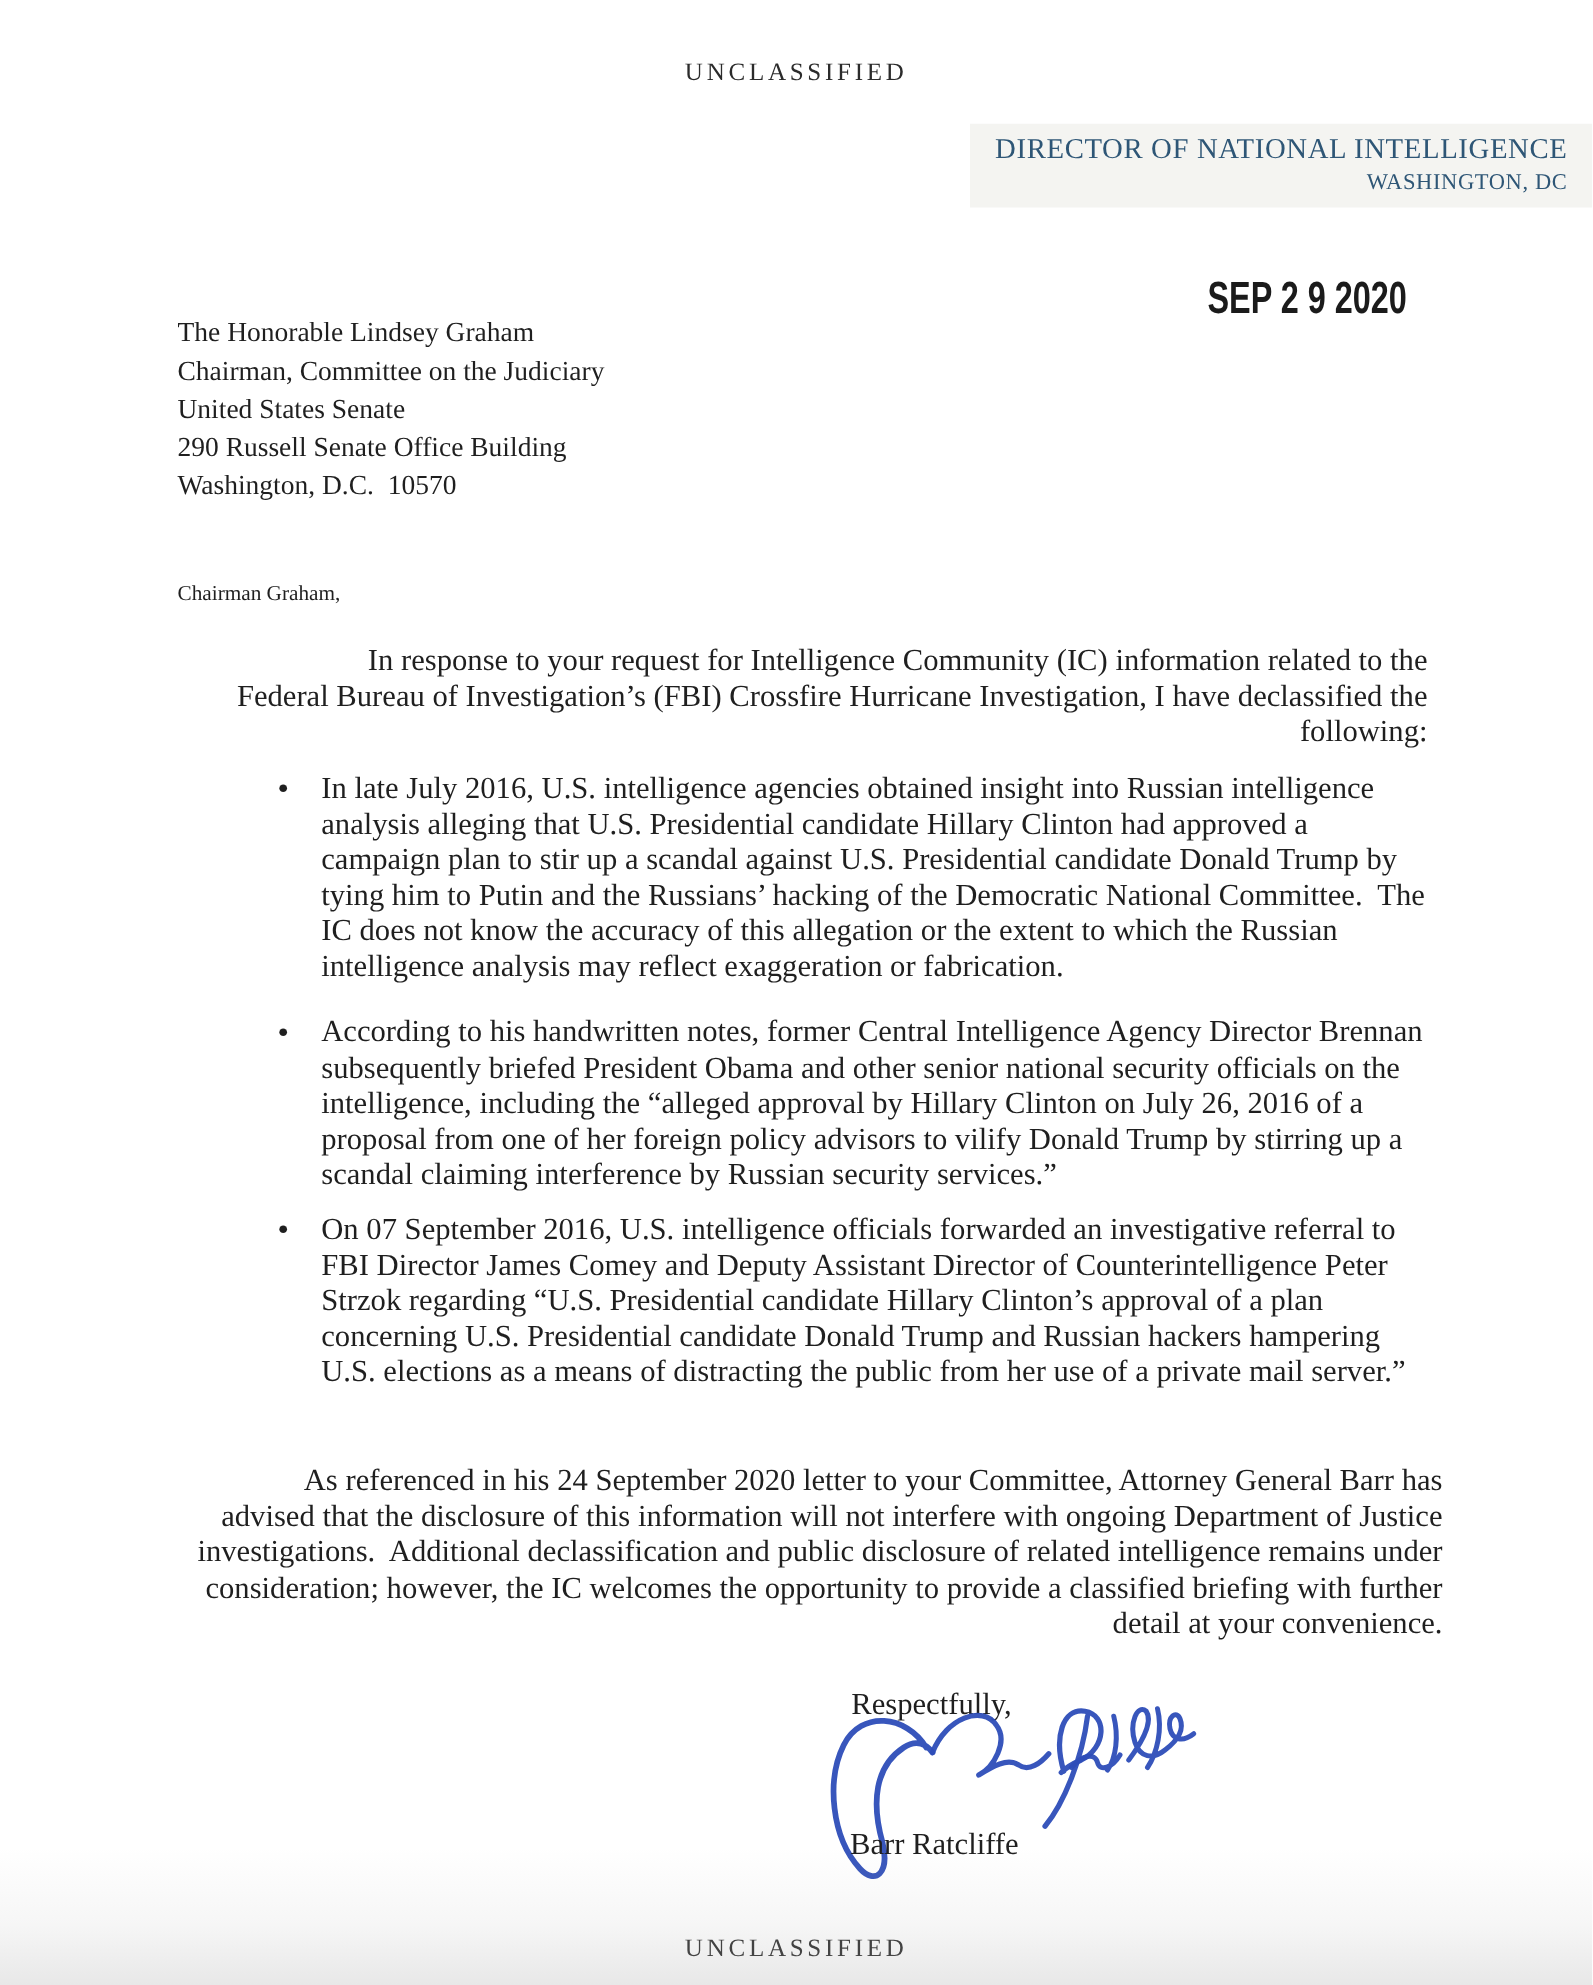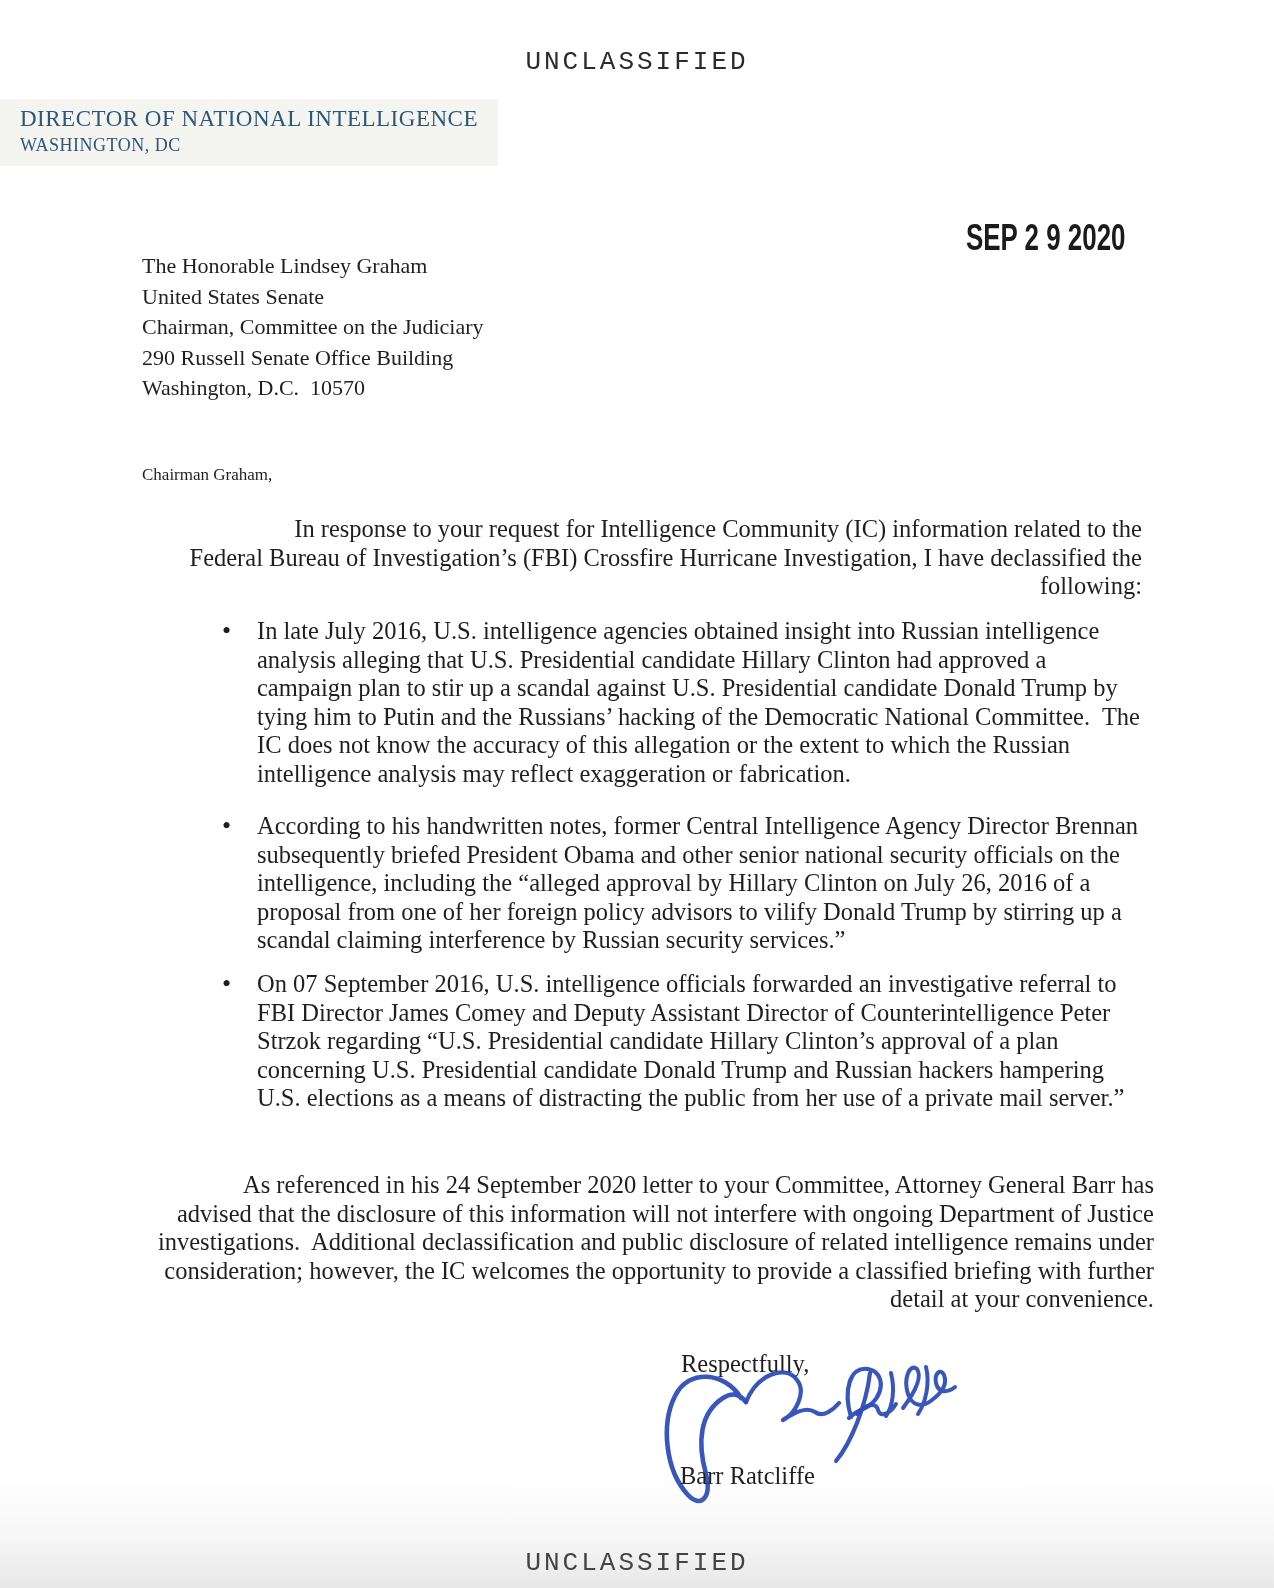--- a/index.html
+++ b/index.html
@@ -9,32 +9,32 @@
     height:1588px;
     background:#ffffff;
     overflow:hidden;
     font-family:"Liberation Serif", serif;
     color:#1f1f1f;
   }
   .classification{
     position:absolute;
     left:0; right:0;
     text-align:center;
-    font-family:Liberation Mono, monospace;
-    font-size:26px;
+    font-family:Liberation Serif, serif;
+    font-size:20px;
     letter-spacing:3px;
     color:#2b2b2b;
     white-space:pre;
   }
   .classification.header{top:47px;}
   .classification.footer{top:1548px; color:#333333;}
   .letterhead{
     position:absolute;
     top:99px; left:0; right:0;
-    text-align:left;
+    text-align:right;
   }
   .letterhead-inner{
     display:inline-block;
     background:#f4f4f1;
     padding:5px 20px 10px 20px;
   }
   .lh-title{
     font-size:23px;
     line-height:30px;
     letter-spacing:0.5px;
@@ -148,22 +148,22 @@
     <div class="letterhead-inner">
       <div class="lh-title">DIRECTOR OF NATIONAL INTELLIGENCE</div>
       <div class="lh-loc">WASHINGTON, DC</div>
     </div>
   </div>
 
   <div class="stamp">SEP 2 9 2020</div>
 
   <div class="recipient">
     <div class="addr-line">The Honorable Lindsey Graham</div>
+    <div class="addr-line">Chairman, Committee on the Judiciary</div>
     <div class="addr-line">United States Senate</div>
-    <div class="addr-line">Chairman, Committee on the Judiciary</div>
     <div class="addr-line">290 Russell Senate Office Building</div>
     <div class="addr-line">Washington, D.C.  10570</div>
   </div>
 
   <div class="salutation">Chairman Graham,</div>
 
   <div class="para intro">In response to your request for Intelligence Community (IC) information related to the Federal Bureau of Investigation’s (FBI) Crossfire Hurricane Investigation, I have declassified the following:</div>
 
   <div class="bullet b1">
     <span class="dot">•</span>

